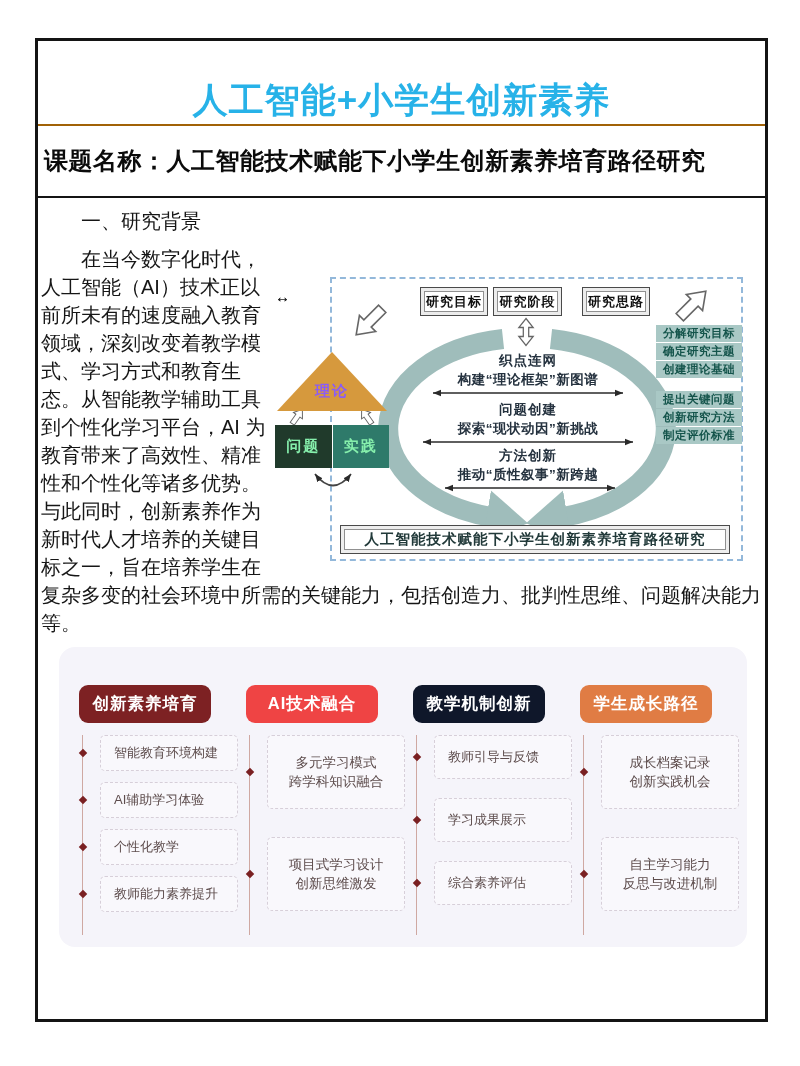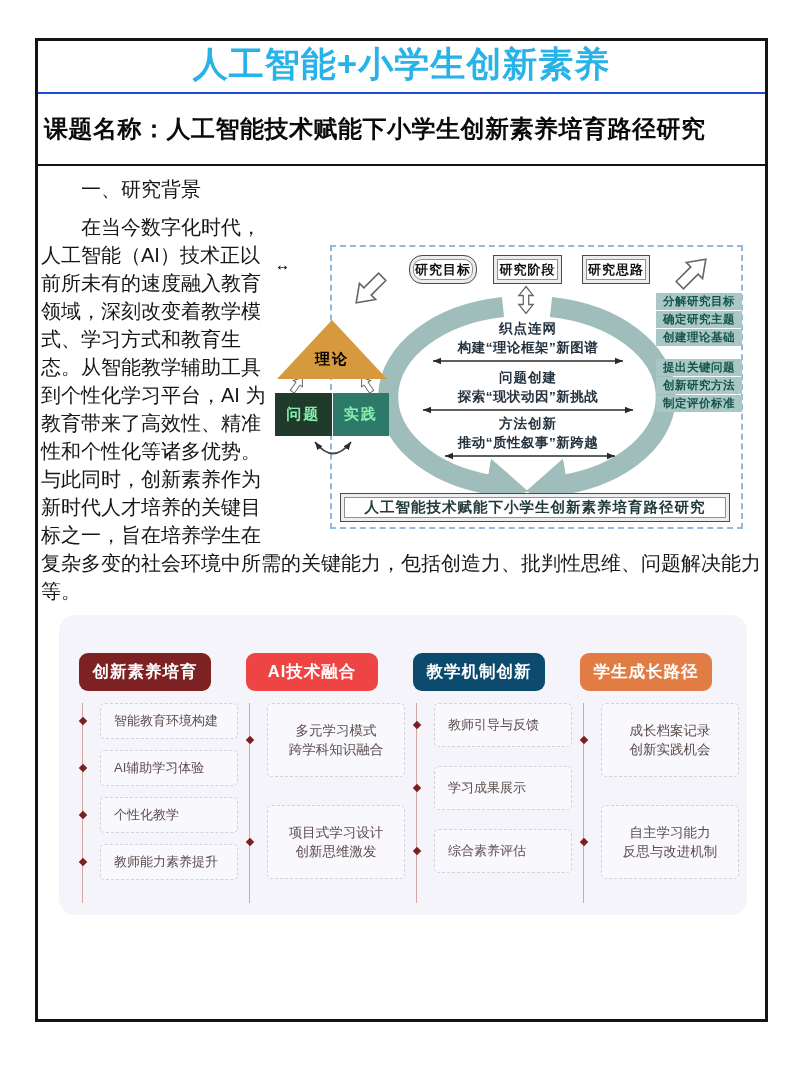--- a/index.html
+++ b/index.html
@@ -5,49 +5,49 @@
   html,body{margin:0;padding:0;}
   body{
     width:800px;height:1066px;background:#ffffff;position:relative;
     font-family:"Liberation Sans","DejaVu Sans",sans-serif;
     -webkit-font-smoothing:antialiased;
   }
   .sheet{
     position:absolute;left:35px;top:38px;width:727px;height:978px;
     border:3px solid #141414;background:#fff;overflow:hidden;
   }
-  .title-row{height:51px;display:flex;align-items:flex-start;justify-content:center;border-bottom:2px solid #1d4ed8;}
+  .title-row{height:51px;display:flex;align-items:flex-end;justify-content:center;border-bottom:2px solid #a16207;margin-top:32px;}
   .main-title{font-size:35px;font-weight:bold;color:#27b2e8;letter-spacing:1px;}
   .banner-row{height:38px;display:flex;align-items:center;padding:16px 6px;border-bottom:2px solid #141414;}
   .banner{font-size:24px;font-weight:bold;color:#0b0b0b;letter-spacing:0.5px;}
 
   .content{padding:8px 3px 0 3px;font-size:20px;color:#161616;overflow:hidden;}
   .heading{text-indent:2em;margin:2px 0 10px 0;}
   .para{line-height:28px;text-indent:2em;margin:0 0 10px 0;}
 
   
   .diagram{float:right;width:470px;height:292px;margin:30px 17px 4px 8px;position:relative;}
   .dborder{position:absolute;left:55px;top:2px;right:2px;bottom:6px;border:2px dashed #93b8da;}
   .svg-layer{position:absolute;left:0;top:0;}
 
   .tbox{position:absolute;top:12px;height:27px;background:#fff;border:1px solid #4a4a4a;
     box-shadow:inset 0 0 0 3px #ececec,inset 0 0 0 4px #909090;
     display:flex;align-items:center;justify-content:center;
     font-size:13px;font-weight:bold;color:#101010;letter-spacing:1px;}
-  .tbox:nth-of-type(1){left:134px;width:66px;border-radius:13px;}
+  .tbox:nth-of-type(1){left:145px;width:66px;}
   .tbox:nth-of-type(2){left:218px;width:67px;}
   .tbox:nth-of-type(3){left:307px;width:66px;}
   .harrow{position:absolute;top:13px;font-size:15px;font-weight:bold;color:#222;}
   .harrow:nth-of-type(4){left:199px;}
   .harrow:nth-of-type(5){left:289px;}
 
   .tri{position:absolute;left:2px;top:77px;width:0;height:0;
     border-left:55px solid transparent;border-right:55px solid transparent;border-bottom:59px solid #d6993d;}
   .tri-label{position:absolute;left:2px;top:107px;width:110px;text-align:center;
-    color:#000000;font-weight:bold;font-size:15px;letter-spacing:2px;}
+    color:#8b5cf6;font-weight:bold;font-size:15px;letter-spacing:2px;}
   .lpair{position:absolute;left:0;top:150px;width:114px;height:43px;display:flex;gap:1px;}
   .lbox{flex:1;display:flex;align-items:center;justify-content:center;color:#86efac;font-weight:bold;font-size:15px;letter-spacing:2px;}
   .lbox:first-child{background:#203a2b;}
   .lbox:last-child{background:#2e7a6a;}
 
   .cgroup{position:absolute;left:133px;width:240px;text-align:center;color:#25323f;font-weight:bold;}
   .cgroup:nth-of-type(1){top:77px;}
   .cgroup:nth-of-type(2){top:126px;}
   .cgroup:nth-of-type(3){top:172px;}
   .cgroup .ct{font-size:13.5px;letter-spacing:1px;}
@@ -211,21 +211,21 @@
               <div class="pline">多元学习模式</div>
               <div class="pline">跨学科知识融合</div>
             </div>
             <div class="pitem multi">
               <div class="pline">项目式学习设计</div>
               <div class="pline">创新思维激发</div>
             </div>
           </div>
         </div>
         <div class="pcol tall">
-          <div class="phead" style="background: #0c4a6e;">教学机制创新</div>
+          <div class="phead" style="background: #0f172a;">教学机制创新</div>
           <div class="pbody">
             <div class="pitem single">
               <div class="pline">教师引导与反馈</div>
             </div>
             <div class="pitem single">
               <div class="pline">学习成果展示</div>
             </div>
             <div class="pitem single">
               <div class="pline">综合素养评估</div>
             </div>

